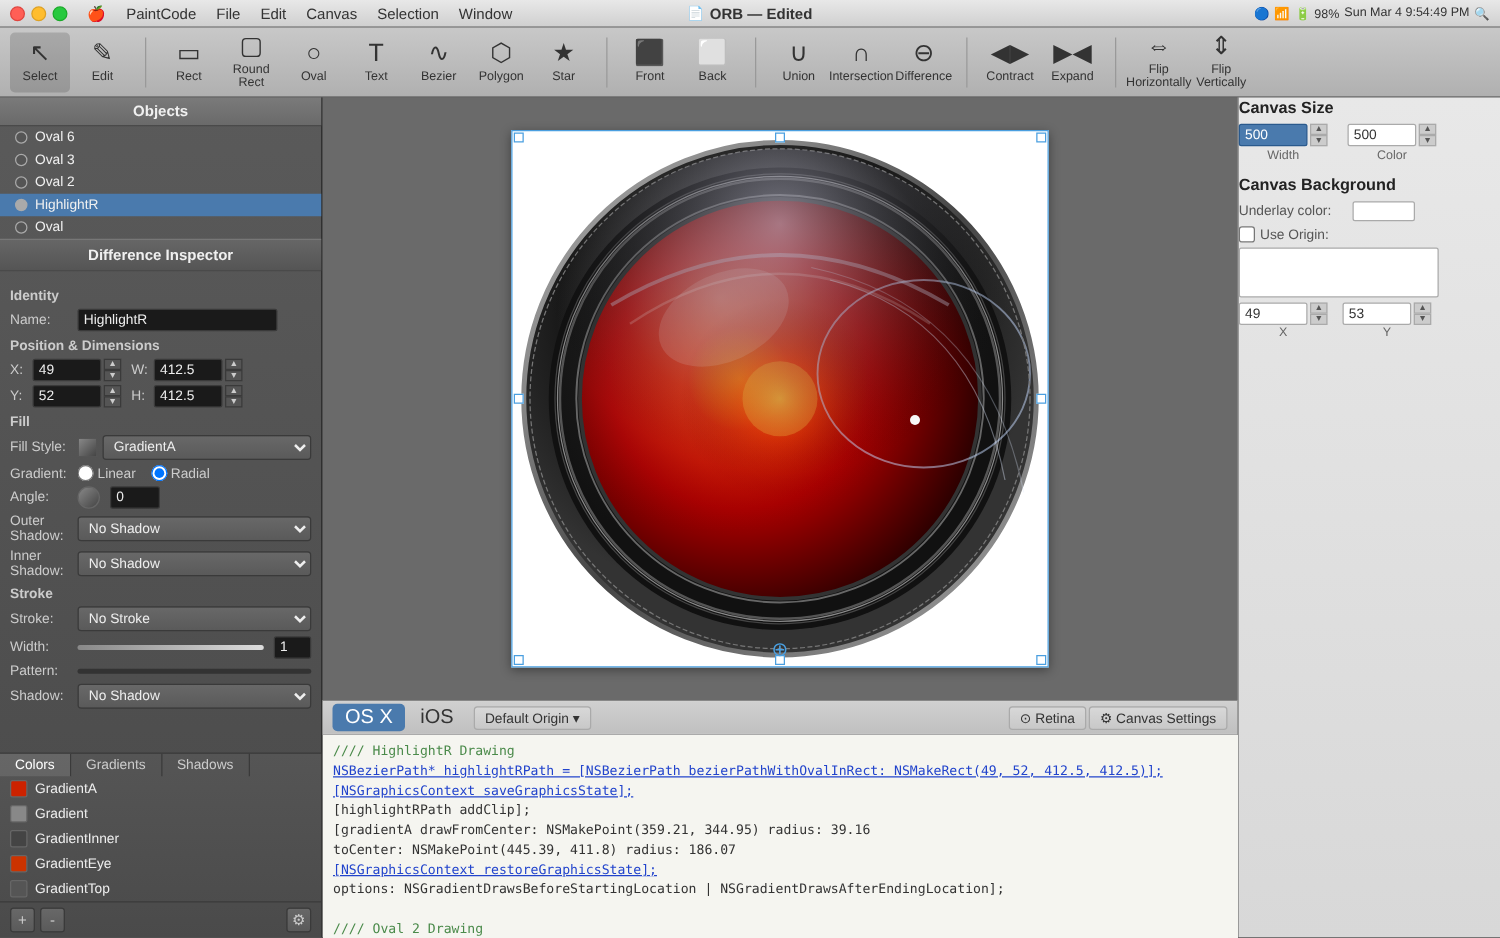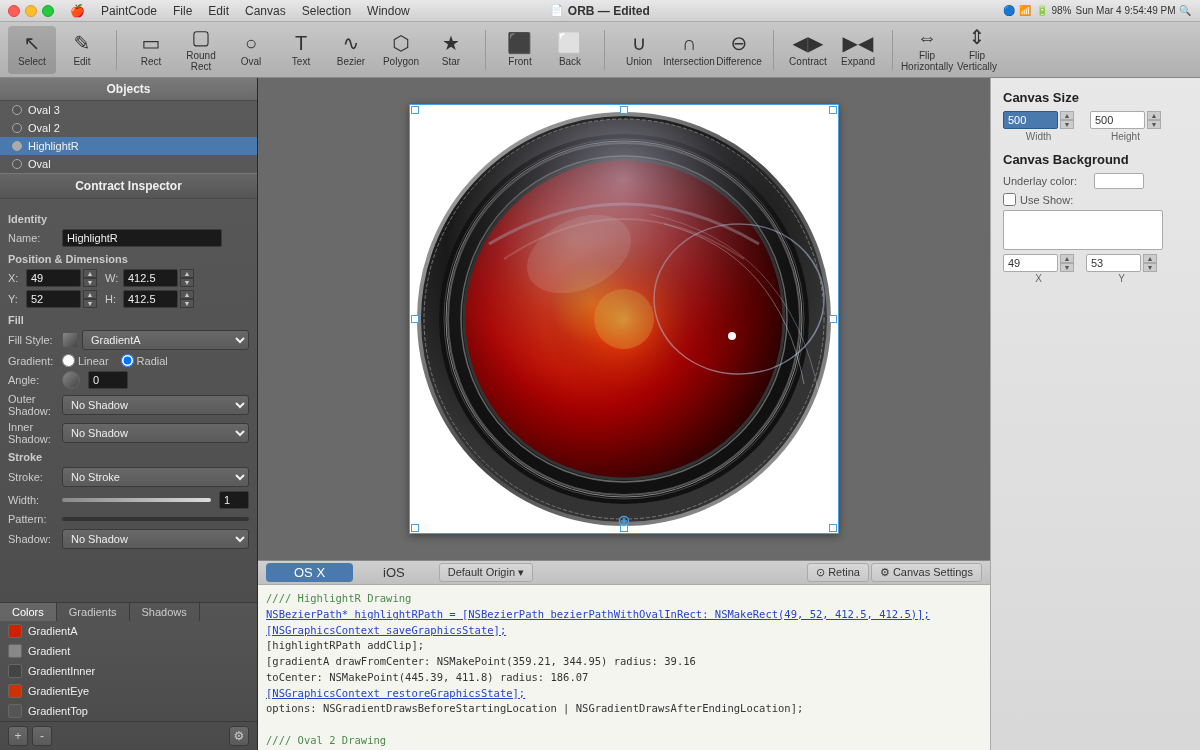--- a/index.html
+++ b/index.html
@@ -161,21 +161,21 @@
     
     #code-area {
       height: 190px; background: #f5f5f0; border-top: 1px solid #888;
       display: flex; flex-direction: column;
     }
     .code-tabs {
       display: flex; background: linear-gradient(to bottom, #d0d0d0, #c0c0c0);
       border-bottom: 1px solid #aaa; padding: 2px 8px; gap: 2px; align-items: center;
     }
     .code-tab {
-      padding: 2px 28px; border-radius: 4px; font-size: 13px; cursor: pointer; color: #333;
+      padding: 2px 10px; border-radius: 4px; font-size: 16px; cursor: pointer; color: #333;
     }
     .code-tab.active { background: #4a7aad; color: white; }
     .code-origin {
       padding: 2px 8px; font-size: 11px; color: #333; cursor: pointer;
       background: linear-gradient(to bottom, #d8d8d8, #c8c8c8);
       border: 1px solid #aaa; border-radius: 3px; margin-left: 4px;
     }
     .retina-btn {
       margin-left: auto; padding: 2px 8px; font-size: 11px; color: #333; cursor: pointer;
       background: linear-gradient(to bottom, #d8d8d8, #c8c8c8);
@@ -192,21 +192,20 @@
     }
     .code-comment { color: #4a8a4a; }
     .code-link { color: #2244cc; text-decoration: underline; cursor: pointer; }
 
     
     #right-panel {
       width: 210px; min-width: 210px;
       background: linear-gradient(to bottom, #e8e8e8, #d8d8d8);
       border-left: 1px solid #aaa;
       display: flex; flex-direction: column;
-      padding: 12px;
       gap: 10px;
       color: #333;
     }
     .right-section-title { font-size: 13px; font-weight: bold; color: #222; margin-bottom: 6px; }
     .right-field-row { display: flex; align-items: center; gap: 17px; margin-bottom: 4px; }
     .right-label { font-size: 11px; color: #555; }
     .right-input {
       background: white; border: 1px solid #aaa; border-radius: 2px;
       padding: 2px 4px; font-size: 11px; color: #333; width: 55px;
     }
@@ -357,37 +356,41 @@
 </div>
 
 <div id="main">
 
   <div id="left-panel">
     <div id="objects-header">Objects</div>
 
     <div id="objects-list">
       <div class="object-item">
         <div class="object-dot" style="background:#555;"></div>
+        <span>Oval 6</span>
+      </div>
+      <div class="object-item">
+        <div class="object-dot" style="background:#555;"></div>
         <span>Oval 3</span>
       </div>
       <div class="object-item">
         <div class="object-dot" style="background:#555;"></div>
         <span>Oval 2</span>
       </div>
       <div class="object-item selected">
         <div class="object-dot" style="background:#aaa;"></div>
         <span>HighlightR</span>
       </div>
       <div class="object-item">
         <div class="object-dot" style="background:#555;"></div>
         <span>Oval</span>
       </div>
     </div>
 
-    <div id="inspector-header">Contract Inspector</div>
+    <div id="inspector-header">Difference Inspector</div>
 
     <div id="inspector-content">
 
       <div class="section-header">Identity</div>
       <div class="field-row">
         <span class="field-label">Name:</span>
         <input class="field-input field-input-wide" type="text" value="HighlightR" style="">
       </div>
 
       <div class="section-header">Position &amp; Dimensions</div>
@@ -676,34 +679,34 @@
           <span class="dim-label">Width</span>
         </div>
         <div class="dim-group">
           <div class="right-input-group">
             <input class="right-input" type="text" value="500" style="">
             <div class="right-stepper">
               <div class="right-stepper-btn">▲</div>
               <div class="right-stepper-btn">▼</div>
             </div>
           </div>
-          <span class="dim-label">Height</span>
+          <span class="dim-label">Color</span>
         </div>
       </div>
     </div>
 
     <div>
       <div class="right-section-title">Canvas Background</div>
       <div class="right-field-row">
         <span class="right-label">Underlay color:</span>
         <div class="color-swatch-right"></div>
       </div>
       <div class="checkbox-row">
         <input type="checkbox" style="">
-        <span>Use Show:</span>
+        <span>Use Origin:</span>
       </div>
       <div class="image-placeholder"></div>
       <div class="xy-row">
         <div class="xy-group">
           <div class="right-input-group">
             <input class="right-input" type="text" value="49" style="">
             <div class="right-stepper">
               <div class="right-stepper-btn">▲</div>
               <div class="right-stepper-btn">▼</div>
             </div>

